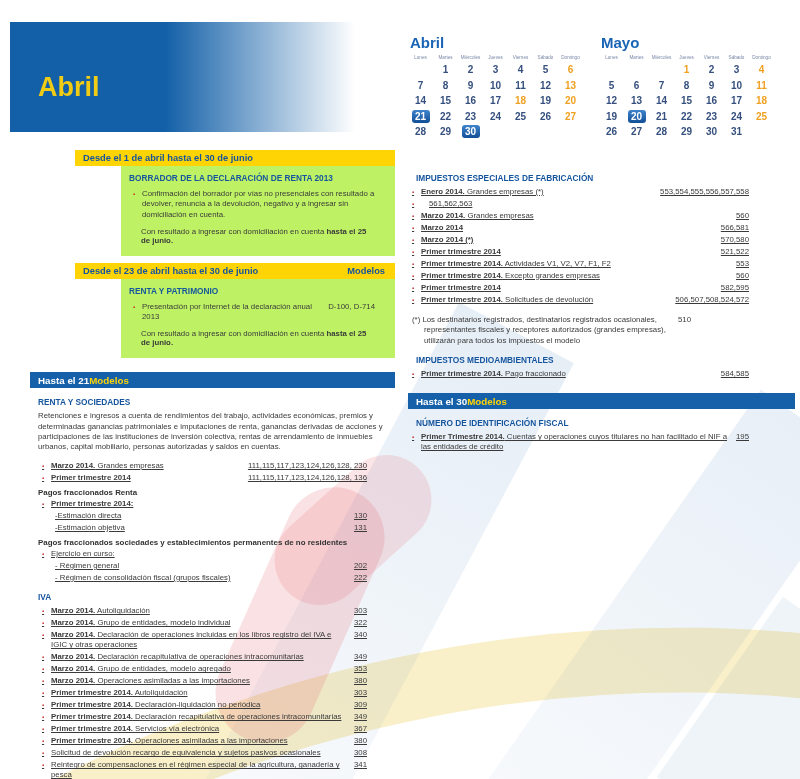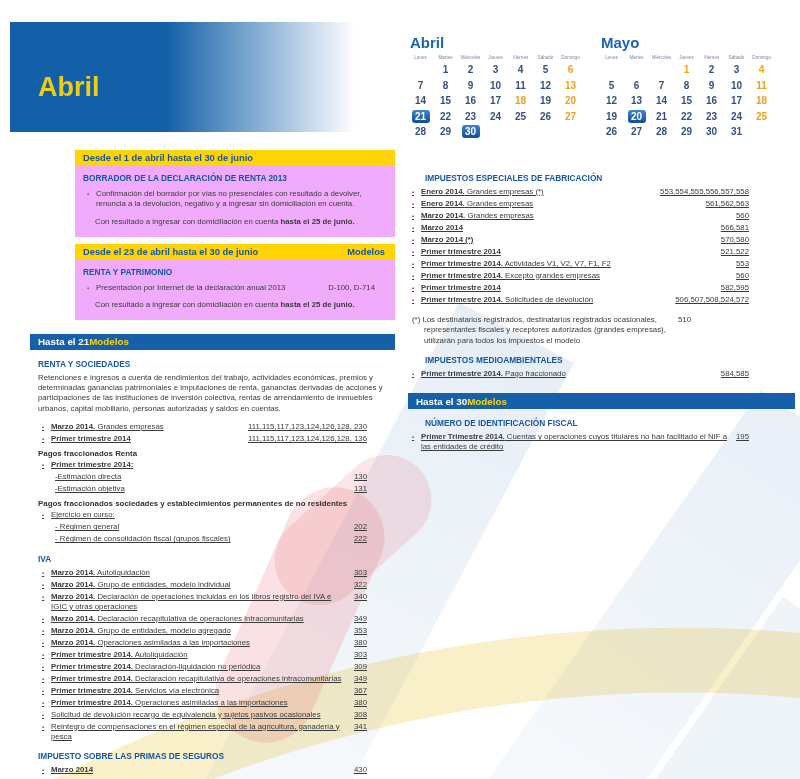--- a/index.html
+++ b/index.html
@@ -33,31 +33,31 @@
   .day.h{background:linear-gradient(#3F85CC,#114E96);color:#fff;border-radius:3px;
          width:18px;height:13px;line-height:13px;margin:1px auto;}
   
   .col{position:absolute;z-index:1;}
   .col-left{left:30px;top:150px;width:365px;}
   .col-right{left:408px;top:164px;width:387px;}
   
   .ysec{margin-bottom:7px;padding-left:45px;}
   .yhead{background:#FFD404;color:#15559E;font-weight:bold;font-size:9.3px;
          padding:3px 10px 3px 8px;display:flex;justify-content:space-between;}
-  .ybody{background:#f0abfc;padding:4px 20px 8px 8px;}
+  .ybody{background:#bef264;padding:4px 20px 8px 8px;margin-left:46px;}
   .bheading{color:#15559E;font-weight:bold;font-size:8.3px;margin:3px 0 6px;}
   .note{margin:7px 0 3px 12px;font-size:7.8px;}
   .note .bold{font-weight:bold;}
   
   .bluebar{background:#1560A8;color:#fff;font-weight:bold;font-size:9.8px;
            padding:2.5px 10px 2.5px 8px;display:flex;margin-top:14px;}
   .bluebar .yright2{color:#FFD404;}
   
   .h-blue{color:#15559E;font-weight:bold;font-size:8.3px;margin:9px 0 4px 8px;}
-  .col-right .h-blue{margin-left:17px;}
+  .col-right .h-blue{margin-left:8px;}
   .subhead{color:#333;font-weight:bold;font-size:7.9px;margin:5px 0 2px 8px;}
   .para{font-size:7.8px;line-height:1.32;margin:2px 4px 8px 8px;}
   .items{margin-left:12px;text-decoration:underline;}
   .col-left .items{padding-right:28px;}
   .col-right .items{margin-left:4px;padding-right:46px;}
   .item{display:flex;font-size:7.8px;line-height:1.32;margin:1.7px 0;}
   .item .mark{color:#C5342E;width:9px;flex:none;font-size:6px;line-height:10px;}
   .item .txt{flex:1;}
   .item .txt b{font-weight:bold;}
   .item .model{margin-left:8px;white-space:nowrap;}
@@ -337,21 +337,20 @@
   <div class="col col-right" id="col-right">
       <div class="h-blue">IMPUESTOS ESPECIALES DE FABRICACIÓN</div>
       <div class="items">
         <div class="item">
           <span class="mark">▪</span>
           <span class="txt"><b>Enero 2014.</b><span> Grandes empresas (*)</span></span>
           <span class="model">553,554,555,556,557,558</span>
         </div>
         <div class="item">
           <span class="mark">▪</span>
-          <span class="txt"><b>Enero 2014.</b><span> Grandes empresas</span></span>
           <span class="model">561,562,563</span>
         </div>
         <div class="item">
           <span class="mark">▪</span>
           <span class="txt"><b>Marzo 2014.</b><span> Grandes empresas</span></span>
           <span class="model">560</span>
         </div>
         <div class="item">
           <span class="mark">▪</span>
           <span class="txt"><b>Marzo 2014</b></span>

